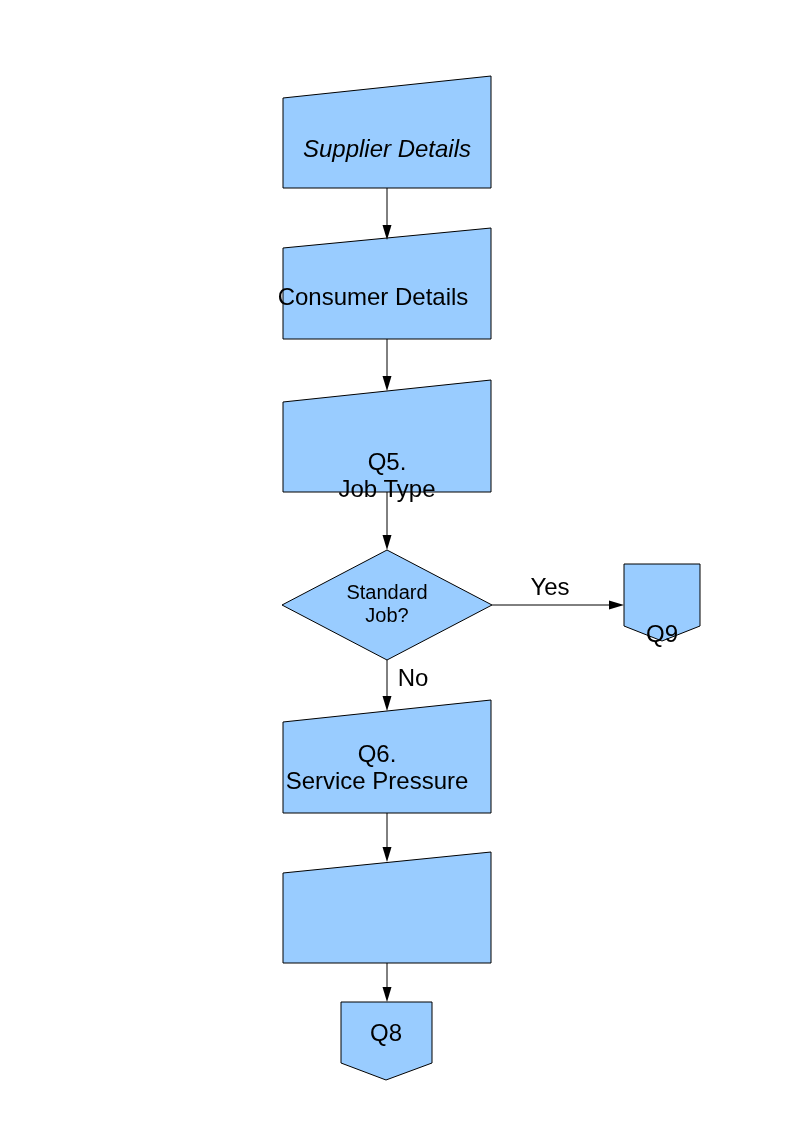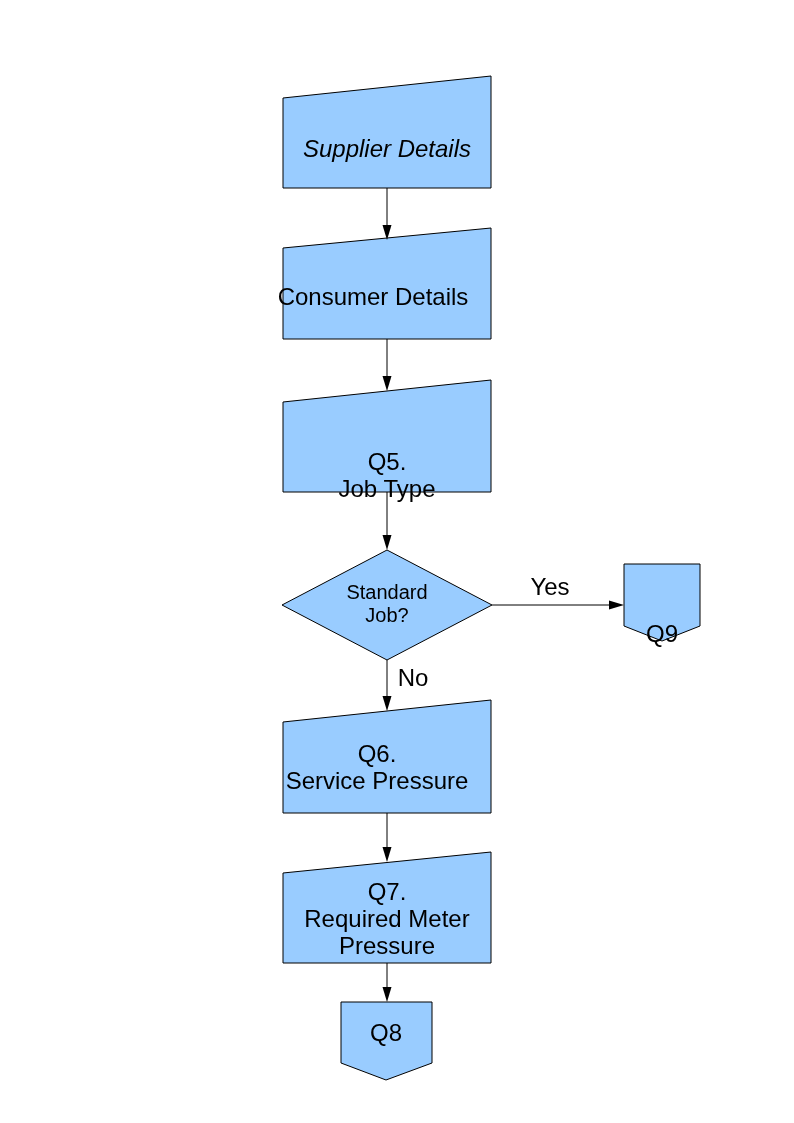--- a/index.html
+++ b/index.html
@@ -101,23 +101,20 @@
 Job Type</div>
 
   <div class="label small" style="left:387px; top:604px;">Standard
 Job?</div>
 
   <div class="label" style="left:662px; top:633px;">Q9</div>
 
   <div class="label" style="left:377px; top:767px;">Q6.
 Service Pressure</div>
 
-  <div class="label" style="left:387px; top:918px;">Q7.
-Required Meter
-Pressure</div>
 
   <div class="label" style="left:386px; top:1032px;text-align:center;">Q8</div>
 
   <div class="label" style="left:550px; top:586px;">Yes</div>
 
   <div class="label" style="left:413px; top:677px;">No</div>
 
 </div>
 
 </body></html>

